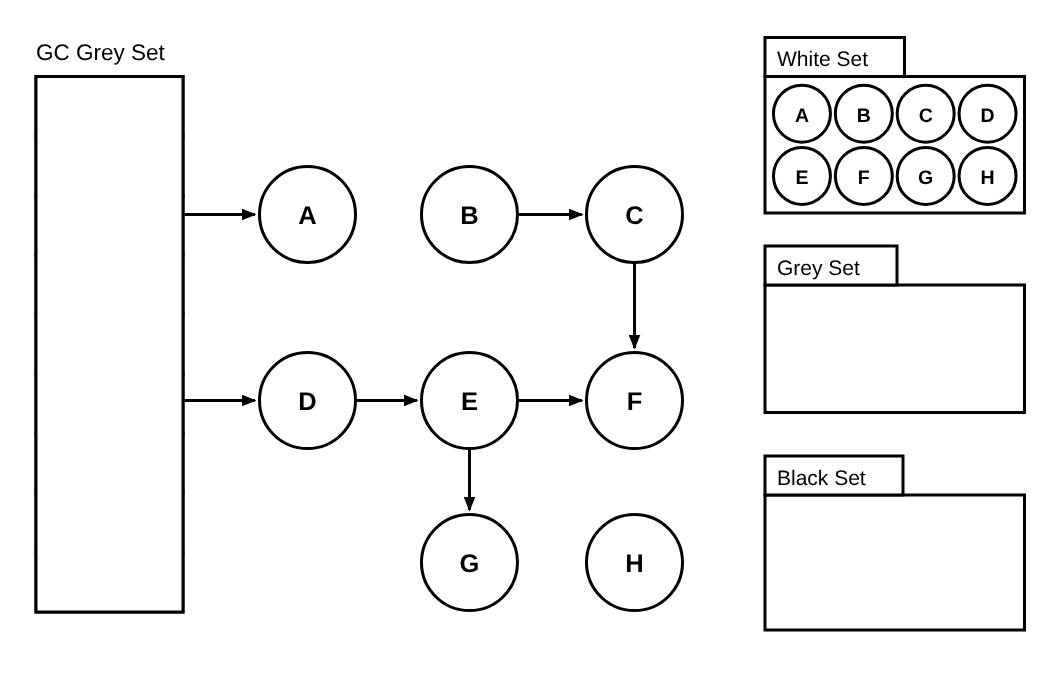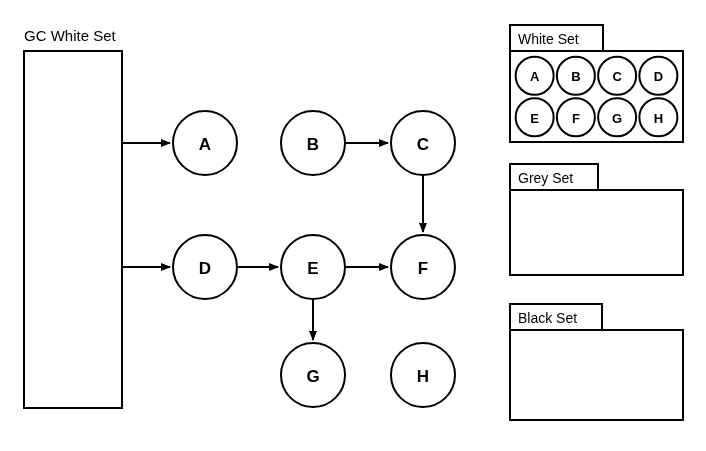--- a/index.html
+++ b/index.html
@@ -66,21 +66,21 @@
     stroke: #000000;
     stroke-width: 2;
     fill: none;
   }
 </style>
 </head>
 <body>
 
 <div id="canvas">
 
-  <div class="gc-root-label">GC White Set</div>
+  <div class="gc-root-label">GC Grey Set</div>
 
   <svg class="layer" viewBox="0 0 706 451" xmlns="http://www.w3.org/2000/svg">
     <defs>
       <marker id="arrowhead" markerWidth="10" markerHeight="8" refX="9" refY="4" orient="auto" markerUnits="userSpaceOnUse">
         <path d="M0,0 L10,4 L0,8 z" fill="#000000"></path>
       </marker>
     </defs>
 
     <g id="g-root-table">
         <rect x="24" y="51" width="98" height="39.666666666666664" class="stroke-shape"></rect>

